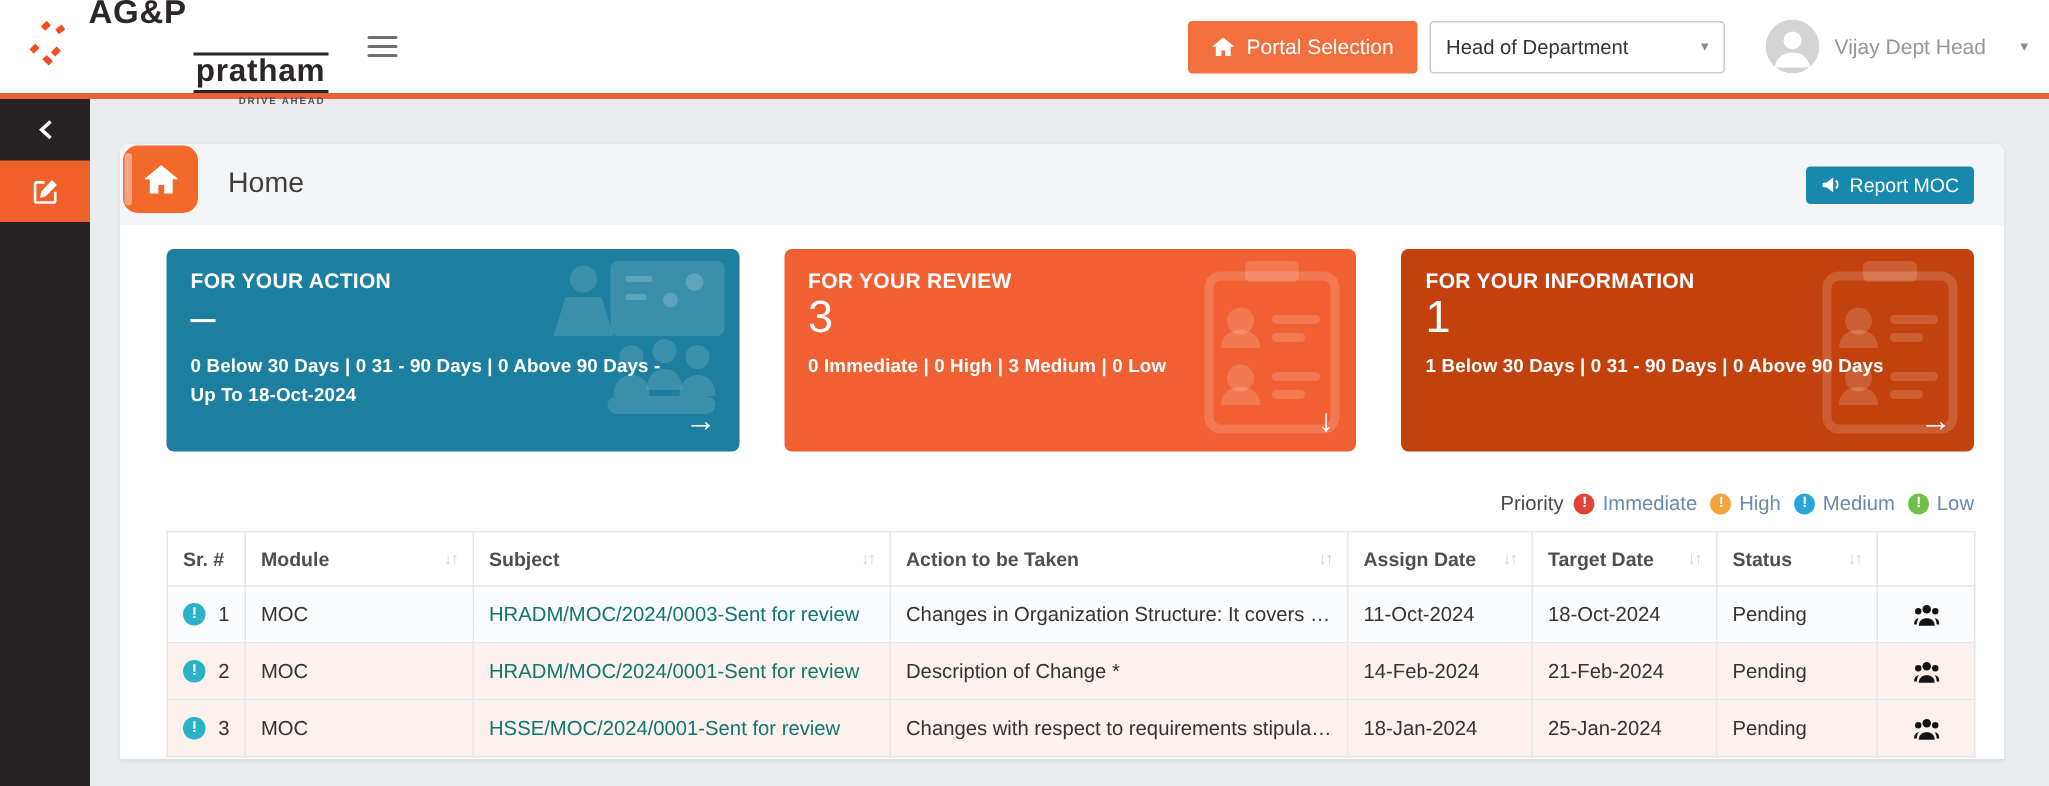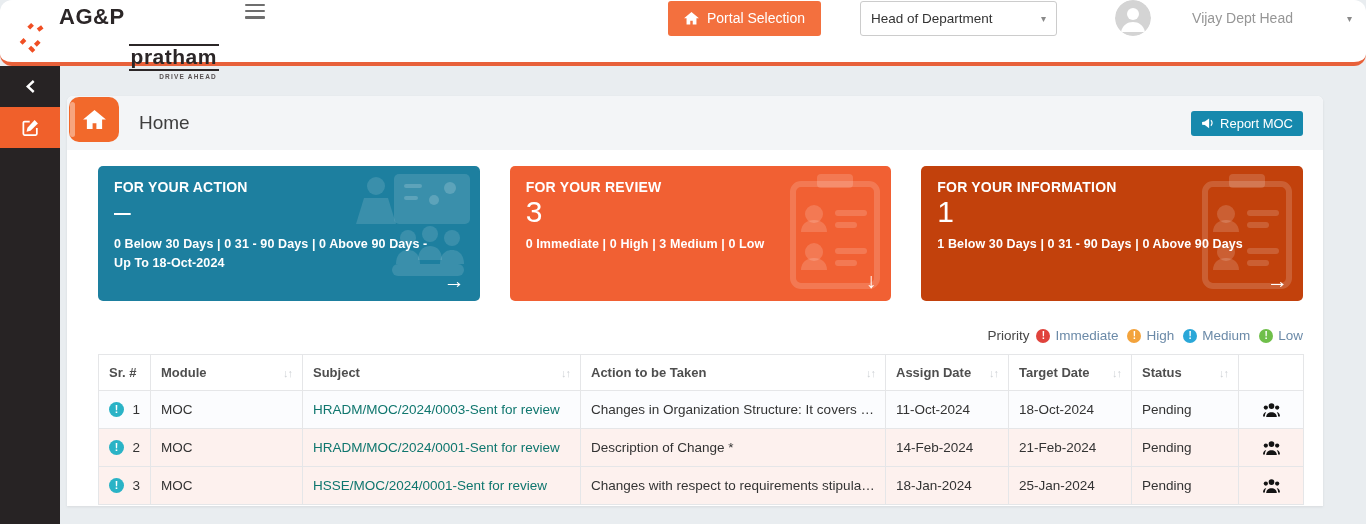--- a/index.html
+++ b/index.html
@@ -1,47 +1,47 @@
 <!DOCTYPE html>
 <html><head>
 <meta charset="utf-8">
 <style>
   * { margin:0; padding:0; box-sizing:border-box; }
   html,body { width:1366px; height:524px; overflow:hidden; }
   body { font-family:"Liberation Sans", sans-serif; background:#e9edf0; position:relative; }
 
   
   .top-header { position:absolute; top:0; left:0; width:1366px; height:66px; background:#fff;
-    border-bottom:4px solid #e8613a; display:flex; align-items:flex-start; padding:0 14px;border-radius:12px; }
+    border-bottom:4px solid #e8613a; display:flex; align-items:center; padding:0 14px; }
   .logo { display:flex; align-items:center; gap:7px; }
   .brand-text { display:flex; align-items:flex-start; gap:4px; }
   .agp { font-size:22px; font-weight:800; color:#2b2627; letter-spacing:.5px; line-height:1; margin-top:6px; }
   .pratham-wrap { display:flex; flex-direction:column; align-items:flex-end;margin-top:44px; }
   .pratham { font-size:21px; font-weight:700; color:#2b2627; line-height:1.05; border-top:2.5px solid #2b2627; border-bottom:2px solid #2b2627; padding:0 2px 1px 2px; letter-spacing:.5px; }
   .tagline { font-size:6.5px; font-weight:700; color:#575152; letter-spacing:1.2px; margin-top:2px; padding-right:2px; }
   .burger { margin-left:26px; cursor:pointer; }
   .burger span { display:block; width:20px; height:2.6px; background:#6e6e6e; margin:3.6px 0; border-radius:1px; }
-  .header-right { margin-left:auto; display:flex; align-items:center;gap:31px; }
+  .header-right { margin-left:auto; display:flex; align-items:center; }
   .portal-btn { display:flex; align-items:center; gap:8px; background:#f3703e; color:#fff; border:none;
     height:35px; padding:0 16px; border-radius:3px; font-size:14px; font-family:inherit; cursor:pointer; }
   .role-select { width:197px; height:35px; border:1px solid #ccc; border-radius:3px; background:#fff;
     display:flex; align-items:center; justify-content:space-between; padding:0 10px; margin-left:8px;
     font-size:13.5px; color:#333; cursor:pointer; }
   .caret { color:#8a8a8a; font-size:10px; }
   .avatar { width:36px; height:36px; margin-left:27px; border-radius:50%; overflow:hidden; cursor:pointer; flex:none; }
   .user-name { margin-left:10px; color:#969696; font-size:14px; cursor:pointer; }
   .user-caret { margin-left:23px; }
 
   
   .sidebar { position:absolute; top:66px; left:0; width:60px; height:458px; background:#272324; }
   .side-btn { height:41px; display:flex; align-items:center; justify-content:center; cursor:pointer; }
   .side-btn.active { background:#f0602b; }
 
   
-  .panel { position:absolute; left:67px; top:96px; width:1256px; height:410px; background:#fff;
+  .panel { position:absolute; left:80px; top:96px; width:1256px; height:410px; background:#fff;
     border-radius:6px 6px 0 0; box-shadow:0 1px 3px rgba(0,0,0,.08); }
   .panel-head { height:54px; background:#f3f5f7; border-radius:6px 6px 0 0; display:flex; align-items:center;
     position:relative; padding-left:72px; padding-right:20px; }
   .home-badge { position:absolute; left:2px; top:1px; width:50px; height:45px; background:#f2692b;
     border-radius:10px; display:flex; align-items:center; justify-content:center; cursor:pointer; }
   .home-badge::before { content:""; position:absolute; left:1px; top:5px; bottom:5px; width:5px;
     background:rgba(255,255,255,.4); border-radius:4px; }
   .page-title { font-size:19px; font-weight:400; color:#3e3e3e; }
   .report-btn { margin-left:auto; display:flex; align-items:center; gap:6px; background:#1689ad; color:#fff;
     border:none; height:25px; padding:0 10px; border-radius:3px; font-size:13px; font-family:inherit; cursor:pointer; }

